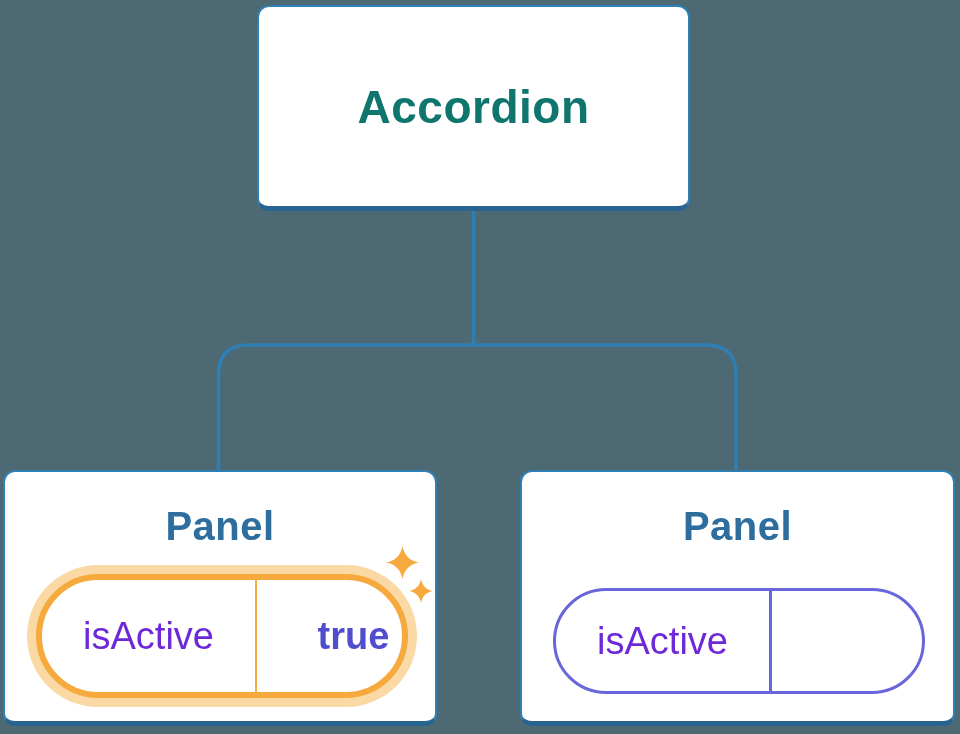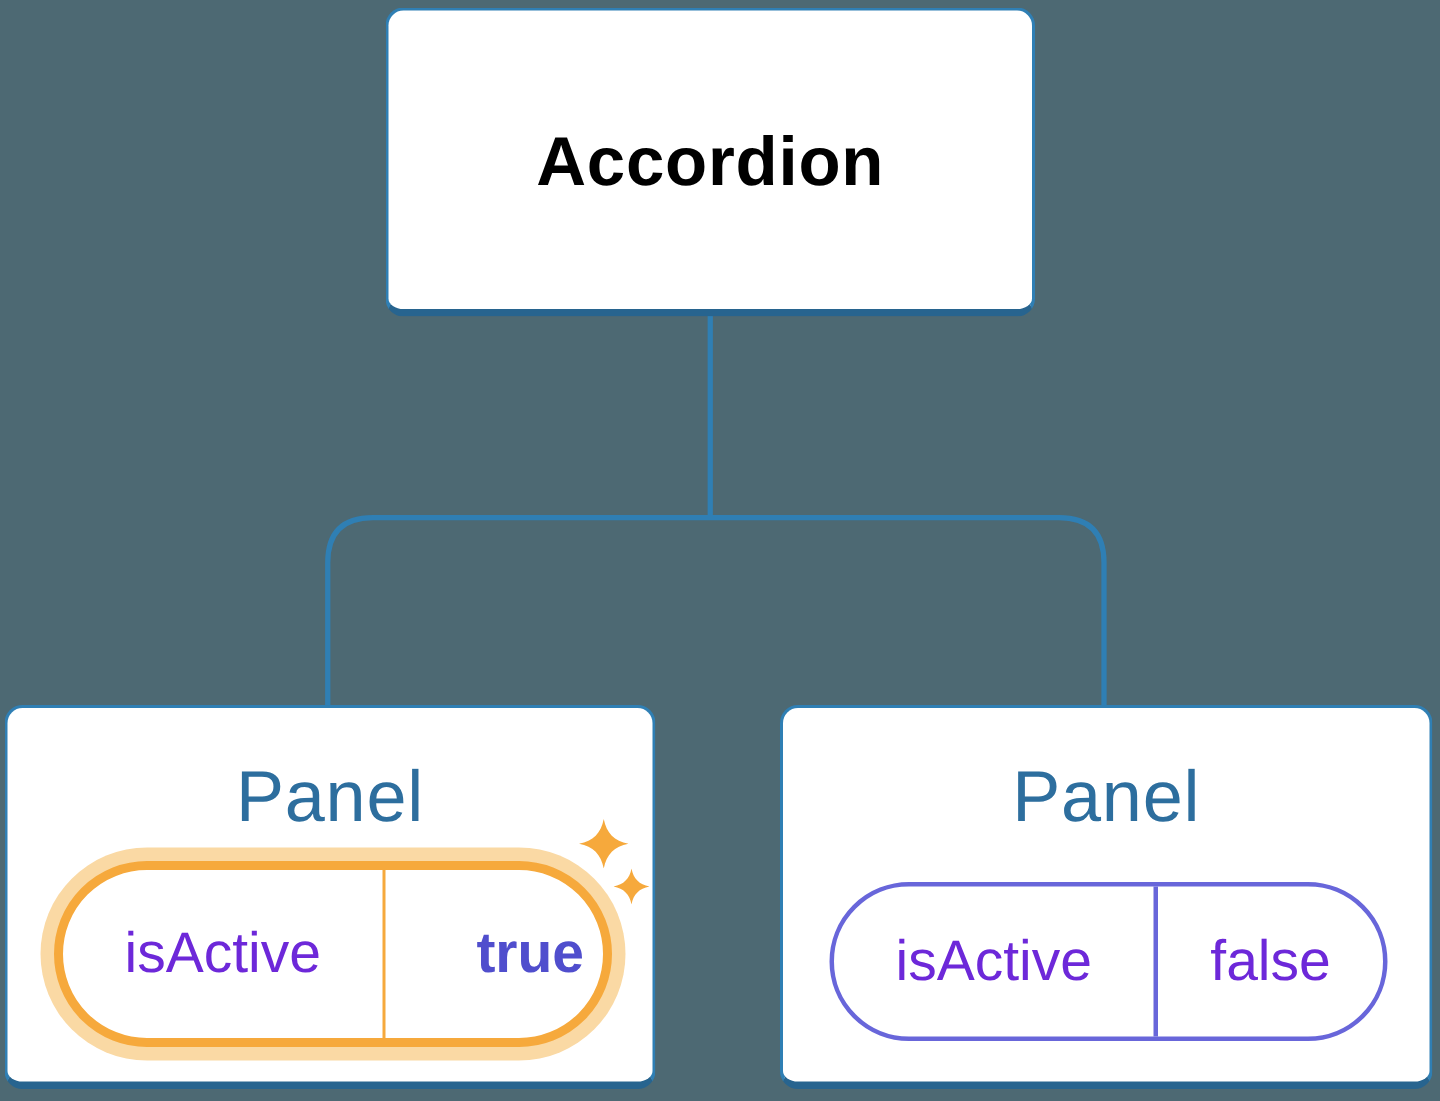--- a/index.html
+++ b/index.html
@@ -34,39 +34,39 @@
   }
 
   .accordion-box {
     left: 257px; top: 5px;
     width: 433px; height: 206px;
     display: flex;
     align-items: center;
     justify-content: center;
   }
   .root-label {
-    color: #000000;
+    color: #0f766e;
     font-size: 46px;
     font-weight: 600;
     letter-spacing: 0.5px;
   }
 
   .panel-box {
     top: 470px;
     height: 256px;
   }
   .panel-left  { left: 3px;   width: 434px; }
   .panel-right { left: 520px; width: 435px; }
 
   .panel-title {
     margin-top: 32px;
     text-align: center;
     color: #2D6E9E;
-    font-size: 48px;
-    font-weight: 400;
+    font-size: 40px;
+    font-weight: 700;
     letter-spacing: 0.5px;
   }
 
   .pill {
     position: absolute;
     box-sizing: border-box;
     background: #FFFFFF;
     display: flex;
     align-items: stretch;
   }
@@ -130,21 +130,20 @@
     <div class="pill pill-active">
       <div class="pill-cell pill-key">isActive</div>
       <div class="pill-cell pill-val">true</div>
     </div>
   </div>
 
   <div class="box panel-box panel-right">
     <div class="panel-title">Panel</div>
     <div class="pill pill-inactive">
       <div class="pill-cell pill-key">isActive</div>
-      <div class="pill-cell pill-val">false</div>
     </div>
   </div>
 
   <svg class="sparkle sparkle-big" width="33" height="33" viewBox="0 0 32 32">
     <path d="M16 0 C17.8 9.2 22.8 14.2 32 16 C22.8 17.8 17.8 22.8 16 32 C14.2 22.8 9.2 17.8 0 16 C9.2 14.2 14.2 9.2 16 0 Z"></path>
   </svg>
   <svg class="sparkle sparkle-small" width="24" height="24" viewBox="0 0 32 32">
     <path d="M16 0 C17.8 9.2 22.8 14.2 32 16 C22.8 17.8 17.8 22.8 16 32 C14.2 22.8 9.2 17.8 0 16 C9.2 14.2 14.2 9.2 16 0 Z"></path>
   </svg>
 

